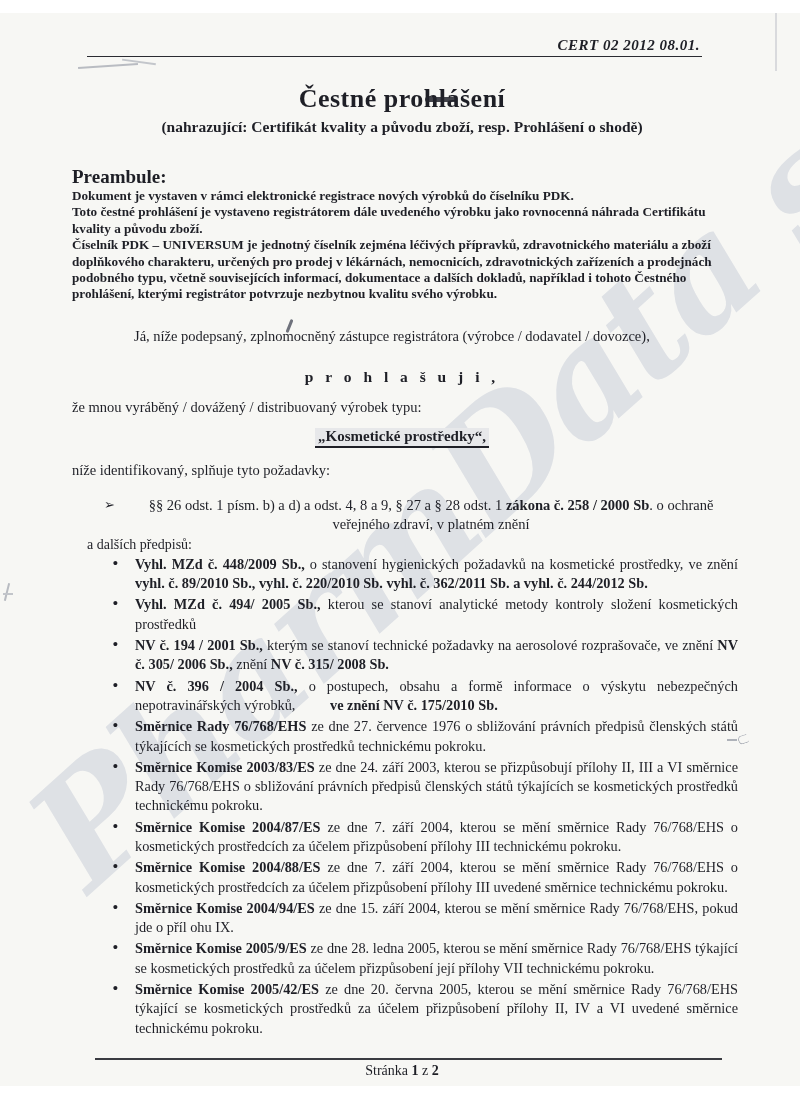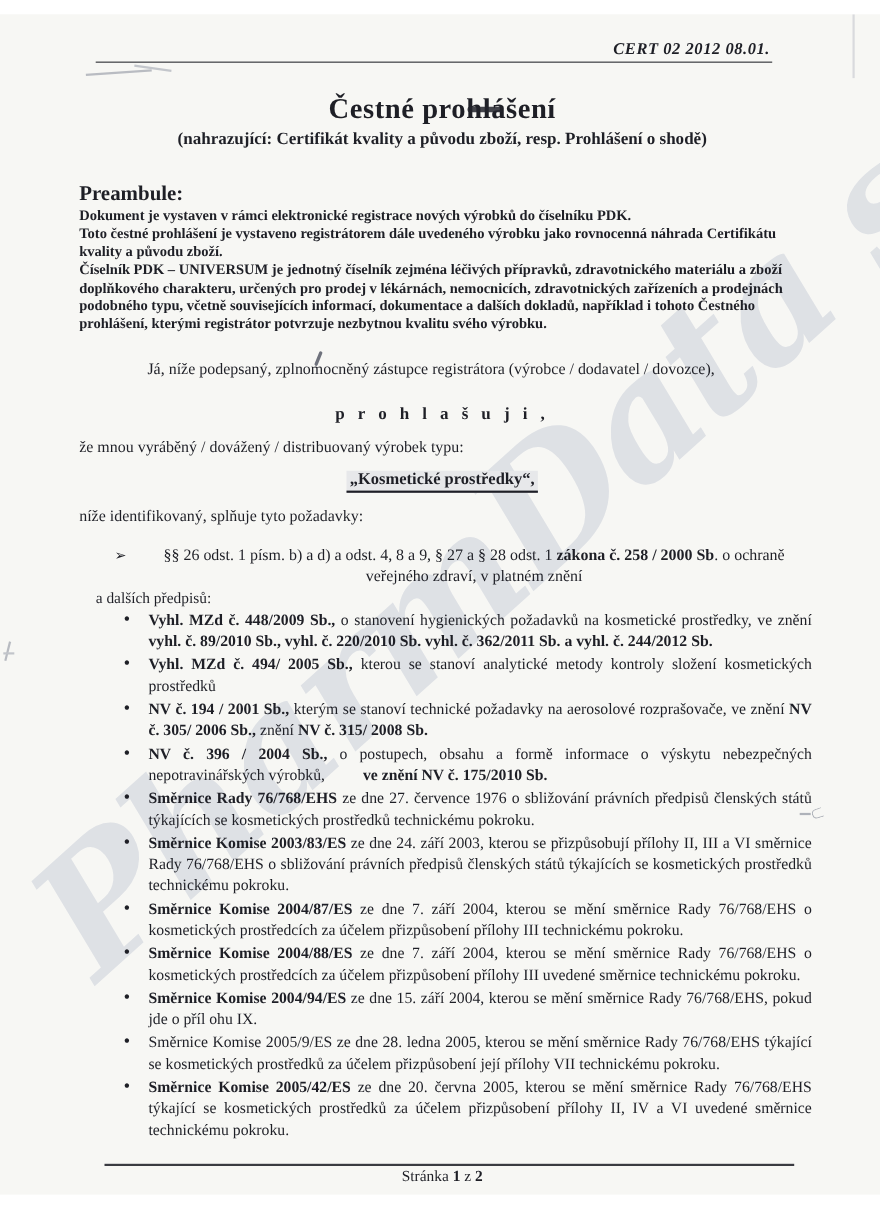--- a/index.html
+++ b/index.html
@@ -136,21 +136,21 @@
       <li>
         <span class="marker">•</span>
         <span class="seg-text"><span style="font-weight: bold;">Směrnice Komise 2004/88/ES</span><span> ze dne 7. září 2004, kterou se mění směrnice Rady 76/768/EHS o kosmetických prostředcích za účelem přizpůsobení přílohy III uvedené směrnice technickému pokroku.</span></span>
       </li>
       <li>
         <span class="marker">•</span>
         <span class="seg-text"><span style="font-weight: bold;">Směrnice Komise 2004/94/ES</span><span> ze dne 15. září 2004, kterou se mění směrnice Rady 76/768/EHS, pokud jde o příl ohu IX.</span></span>
       </li>
       <li>
         <span class="marker">•</span>
-        <span class="seg-text"><span style="font-weight: normal;">Směrnice Komise 2005/9/ES</span><span> ze dne 28. ledna 2005, kterou se mění směrnice Rady 76/768/EHS týkající se kosmetických prostředků za účelem přizpůsobení její přílohy VII technickému pokroku.</span></span>
+        <span class="seg-text"><span style="font-weight: bold;">Směrnice Komise 2005/9/ES</span><span> ze dne 28. ledna 2005, kterou se mění směrnice Rady 76/768/EHS týkající se kosmetických prostředků za účelem přizpůsobení její přílohy VII technickému pokroku.</span></span>
       </li>
       <li>
         <span class="marker">•</span>
         <span class="seg-text"><span style="font-weight: bold;">Směrnice Komise 2005/42/ES</span><span> ze dne 20. června 2005, kterou se mění směrnice Rady 76/768/EHS týkající se kosmetických prostředků za účelem přizpůsobení přílohy II, IV a VI uvedené směrnice technickému pokroku.</span></span>
       </li>
     </ul>
 
     <div class="footer">
       <div class="footer-rule"></div>
       <div class="footer-text">

